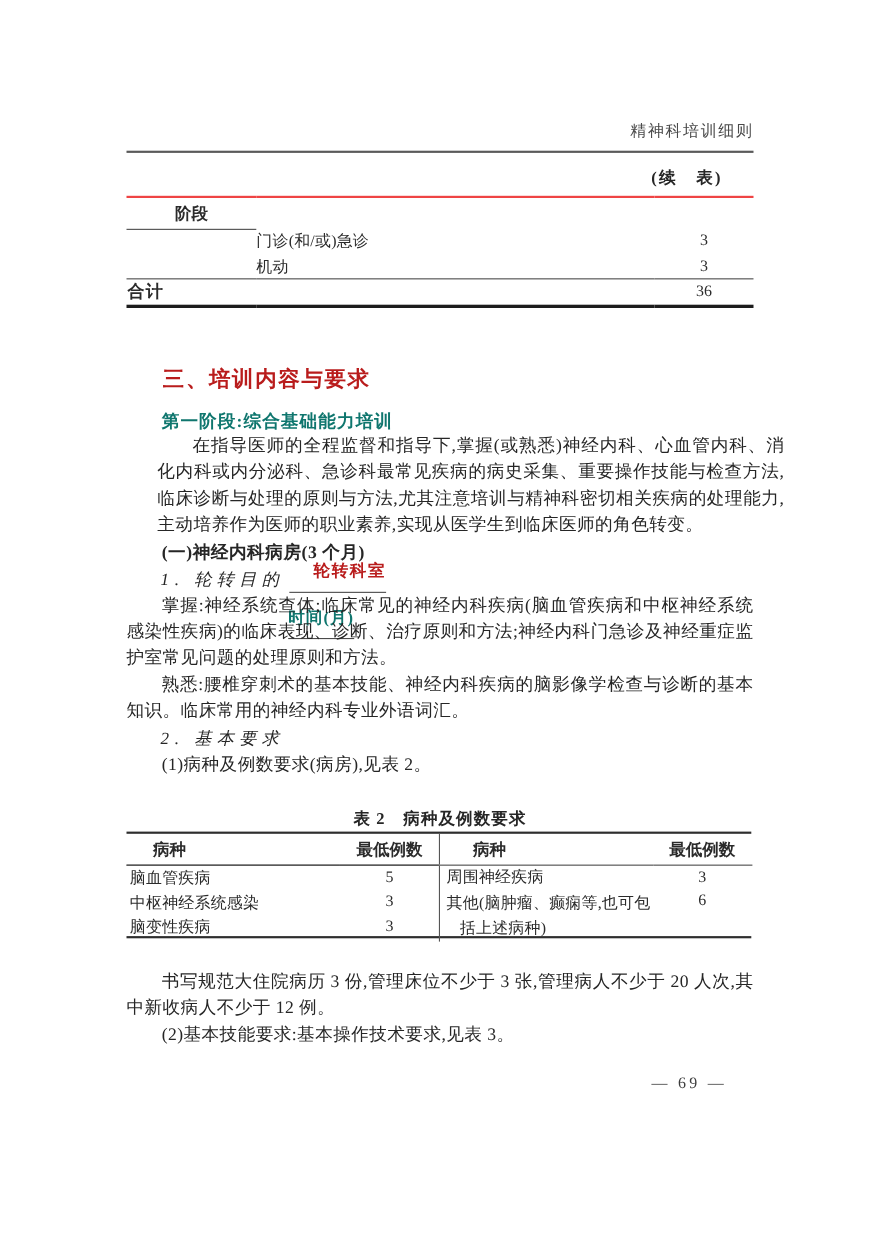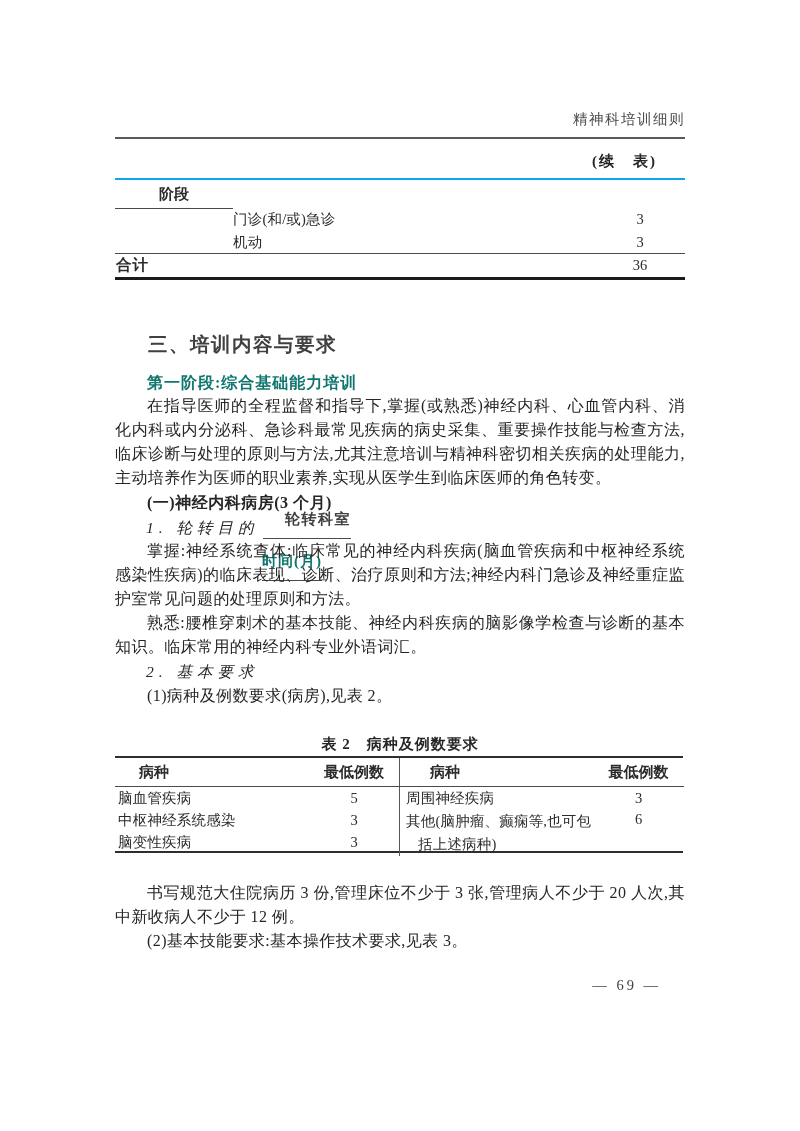--- a/index.html
+++ b/index.html
@@ -22,52 +22,52 @@
   .cont-label {
     top:152px; text-align:right; padding-right:28px; box-sizing:border-box;
     font-weight:bold; font-size:15px; letter-spacing:2px;
   }
 
   
   .t1 {
     position:absolute; top:178px; left:115px; width:570px;
     border-collapse:collapse; table-layout:fixed;
     font-size:14.5px; color:#2b2b2b;
-    border-top:2px solid #0ea5e9; border-bottom:3px solid #1c1c1c;
+    border-top:2px solid #ef4444; border-bottom:3px solid #1c1c1c;
   }
   .t1 col.c1 { width:118px; } .t1 col.c2 { width:362px; } .t1 col.c3 { width:90px; }
   .t1 thead th {
     height:28px; font-weight:bold; font-size:15px; vertical-align:middle;
     border-bottom:1.5px solid #4a4a4a; padding:0;
   }
   .t1 thead th.h1 { text-align:center; }
   .t1 thead th.h2 { text-align:left; padding-left:22px; }
   .t1 thead th.h3 { text-align:center; }
   .t1 tbody td { height:22px; padding:0; vertical-align:middle; white-space:nowrap; }
   .t1 tbody td.dept { text-align:left; letter-spacing:0.2px; }
   .t1 tbody td.num  { text-align:center; }
   .t1 tr.last td { border-bottom:1.5px solid #4a4a4a; }
   .t1 tr.total td { height:23px; }
   .t1 td.total-label { font-weight:bold; font-size:15.5px; text-align:left; padding-left:1px; letter-spacing:1px; }
 
   
   .h2 {
     position:absolute; top:331px; left:148px;
-    font-size:19.5px; font-weight:bold; letter-spacing:1.5px; color:#404040;
+    font-size:19.5px; font-weight:bold; letter-spacing:1.5px; color:#b91c1c;
   }
   .h3 {
     position:absolute; top:373px; left:147px;
     font-size:16px; font-weight:bold; letter-spacing:1px; color:#0f766e;
   }
   .para {
     font-size:16px; line-height:24px; text-align:justify;
     letter-spacing:0.4px; color:#262626;
   }
   .indent { text-indent:2em; }
-  .p-intro   { top:394px; }
+  .p-intro   { top:394px;margin-left:28px; }
   .sub-head  { top:491px; font-weight:bold; letter-spacing:0.5px; }
   .kaiti {
     font-style:italic; letter-spacing:5px; font-size:15.5px;
   }
   .item1 { top:516px; }
   .p-master   { top:539px; }
   .p-familiar { top:611px; }
   .item2 { top:660px; }
   .i21   { top:684px; }
   .p-closing { top:881px; }

